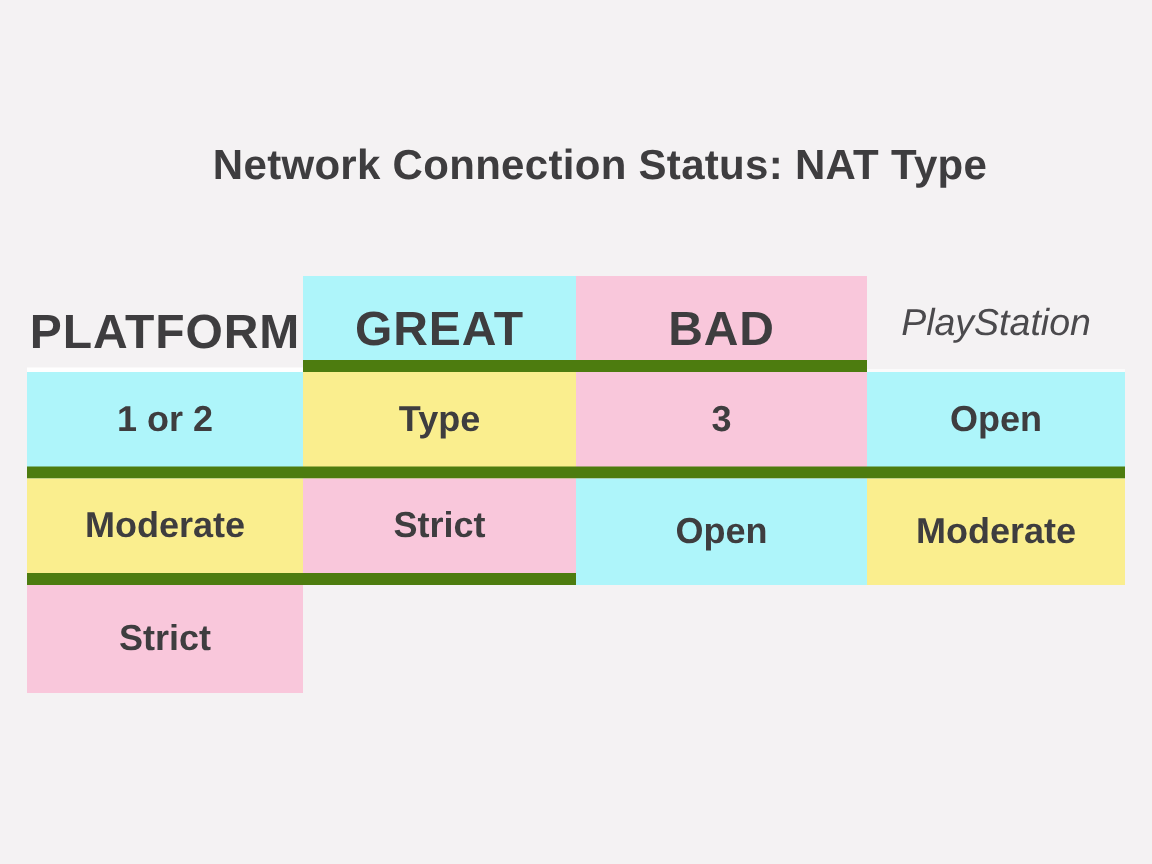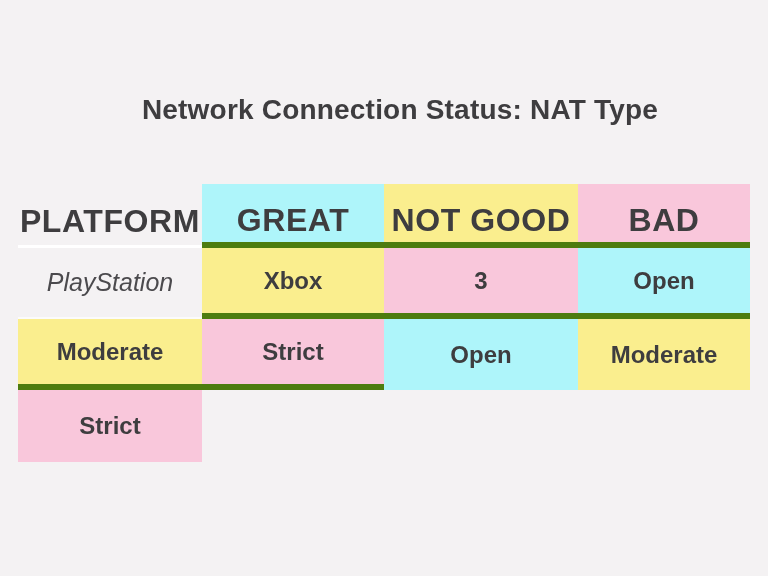--- a/index.html
+++ b/index.html
@@ -45,21 +45,21 @@
     text-align: center;
   }
 
   
   .col-great    { background: var(--col-great, #aef5fa); }
   .col-not-good { background: var(--col-not-good, #faee8e); }
   .col-bad      { background: var(--col-bad, #f9c7db); }
 
   
   .col-great.div-b, .col-not-good.div-b, .col-bad.div-b {
-    border-bottom: 6px solid #4d7c0f;
+    border-bottom: 8px solid #4d7c0f;
   }
   
   .col-platform.div-header {
     border-bottom: 3px solid #ffffff;
   }
   .col-platform.div-faint {
     border-bottom: 2px solid rgba(255,255,255,0.65);
     font-style: italic;
   }
 
@@ -87,25 +87,25 @@
 <body>
 
 <div class="screen">
 
   <div class="title">Network Connection Status: NAT Type</div>
 
   <div class="nat-table">
 
     <div class="cell col-platform header-cell div-header">PLATFORM</div>
     <div class="cell col-great header-cell div-b">GREAT</div>
-    <div class="cell col-not-good header-cell div-b">NOT GOOD</div>
     <div class="cell col-bad header-cell div-b">BAD</div>
 
     <div class="cell col-platform platform-cell div-faint">PlayStation</div>
-    <div class="cell col-not-good value-cell div-b">Xbox</div>
+    <div class="cell col-great value-cell div-b">1 or 2</div>
+    <div class="cell col-not-good value-cell div-b">Type</div>
     <div class="cell col-bad value-cell div-b">3</div>
 
     <div class="cell col-great value-cell div-b">Open</div>
     <div class="cell col-not-good value-cell div-b">Moderate</div>
     <div class="cell col-bad value-cell div-b">Strict</div>
 
     <div class="cell col-great value-cell">Open</div>
     <div class="cell col-not-good value-cell">Moderate</div>
     <div class="cell col-bad value-cell">Strict</div>
 

